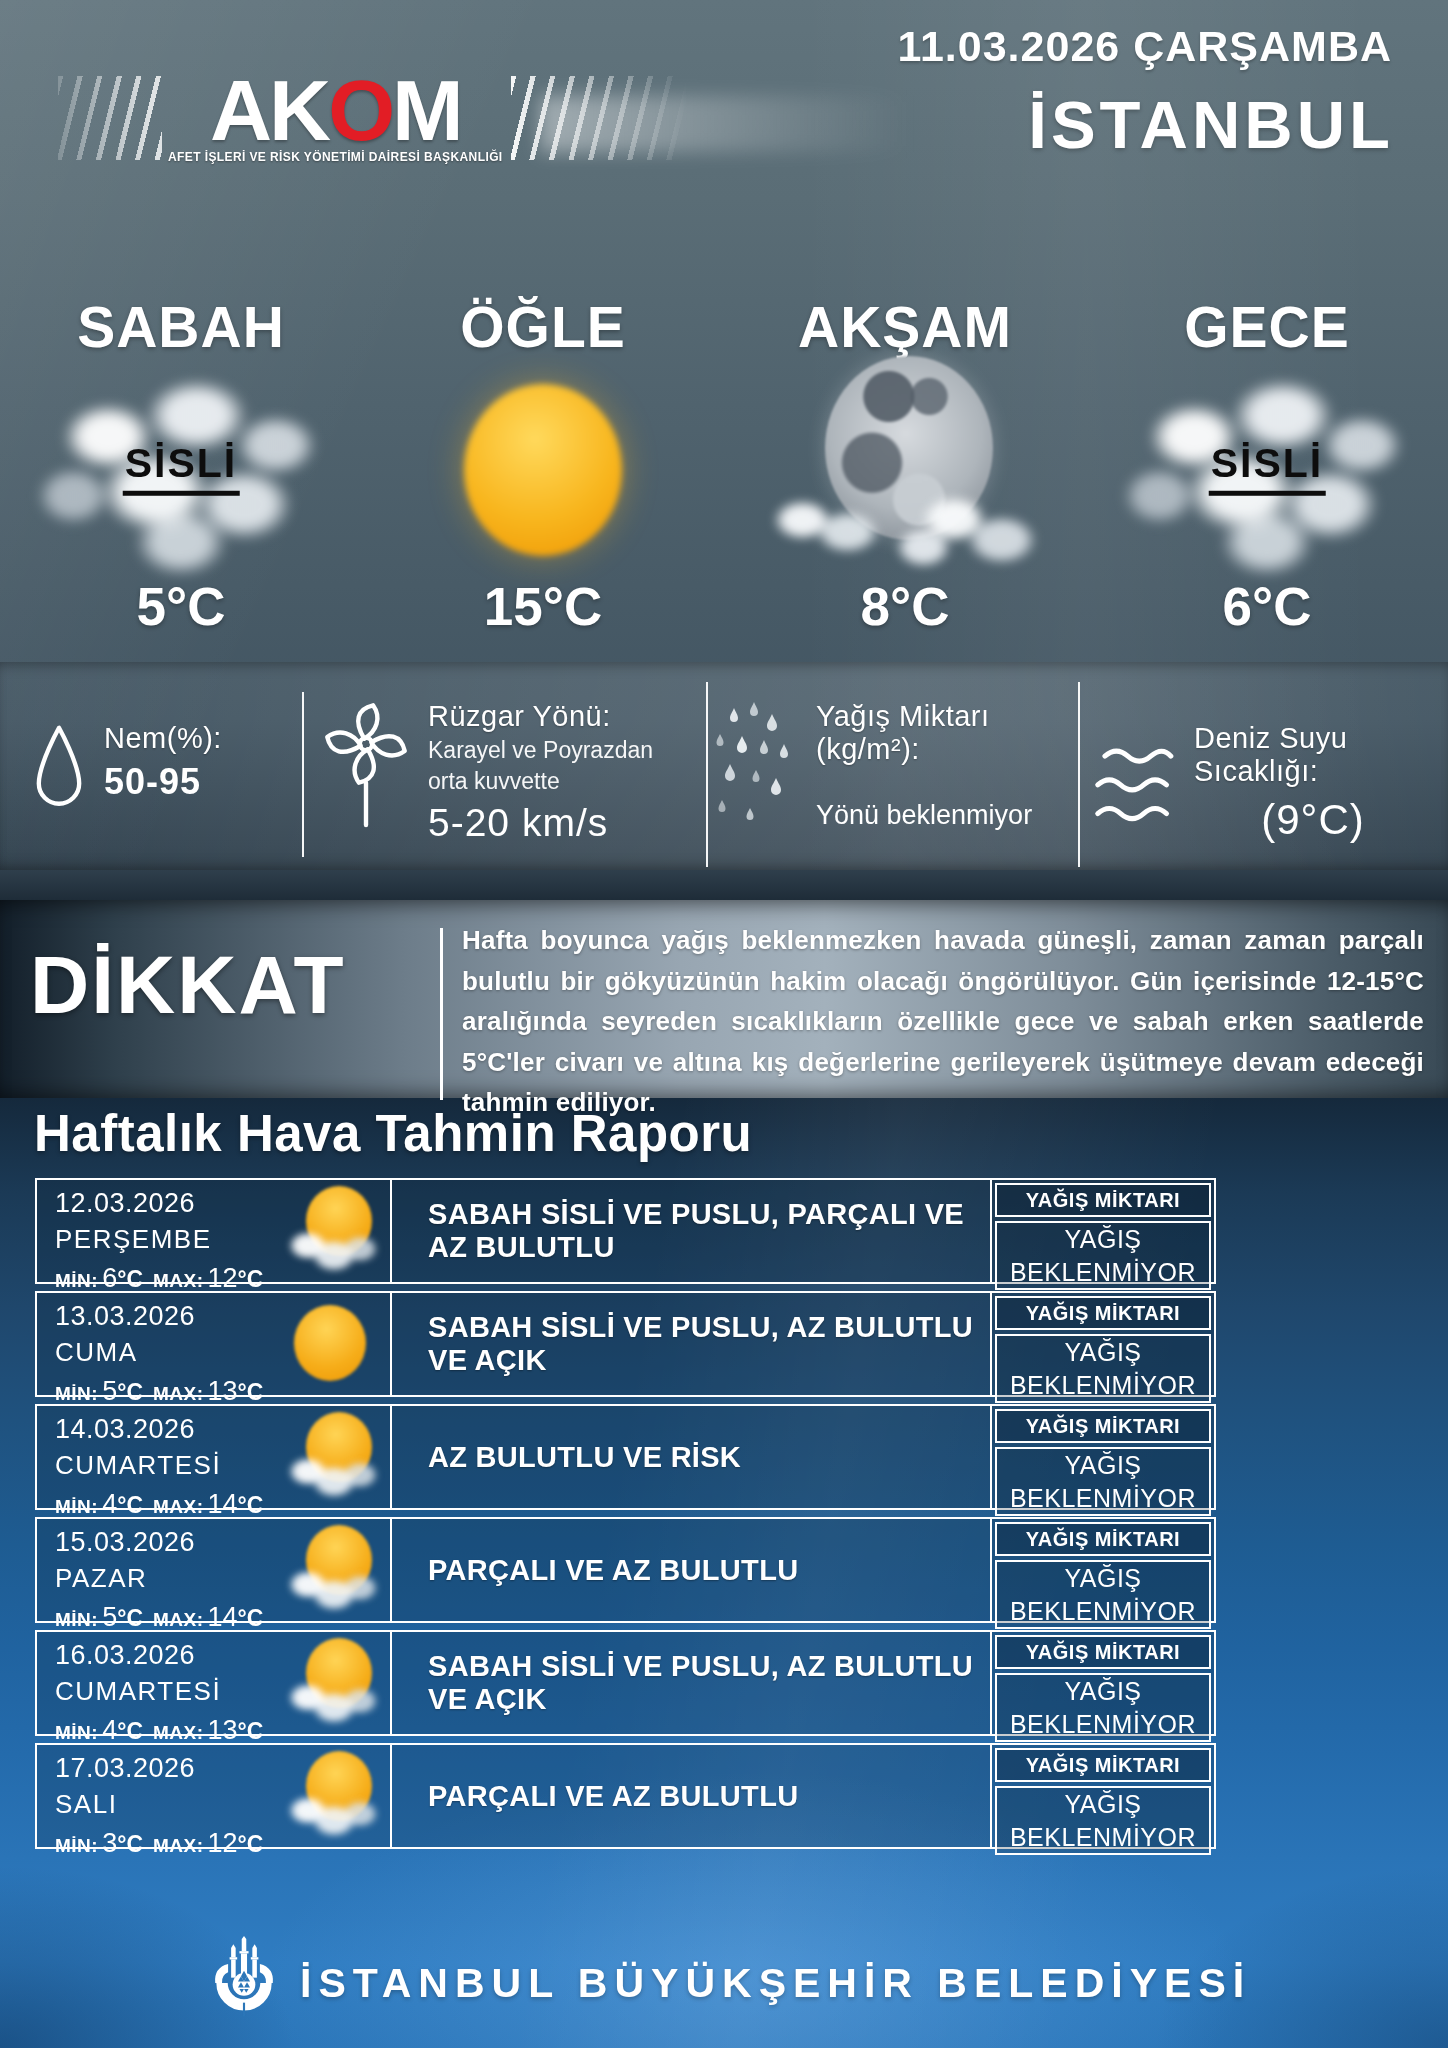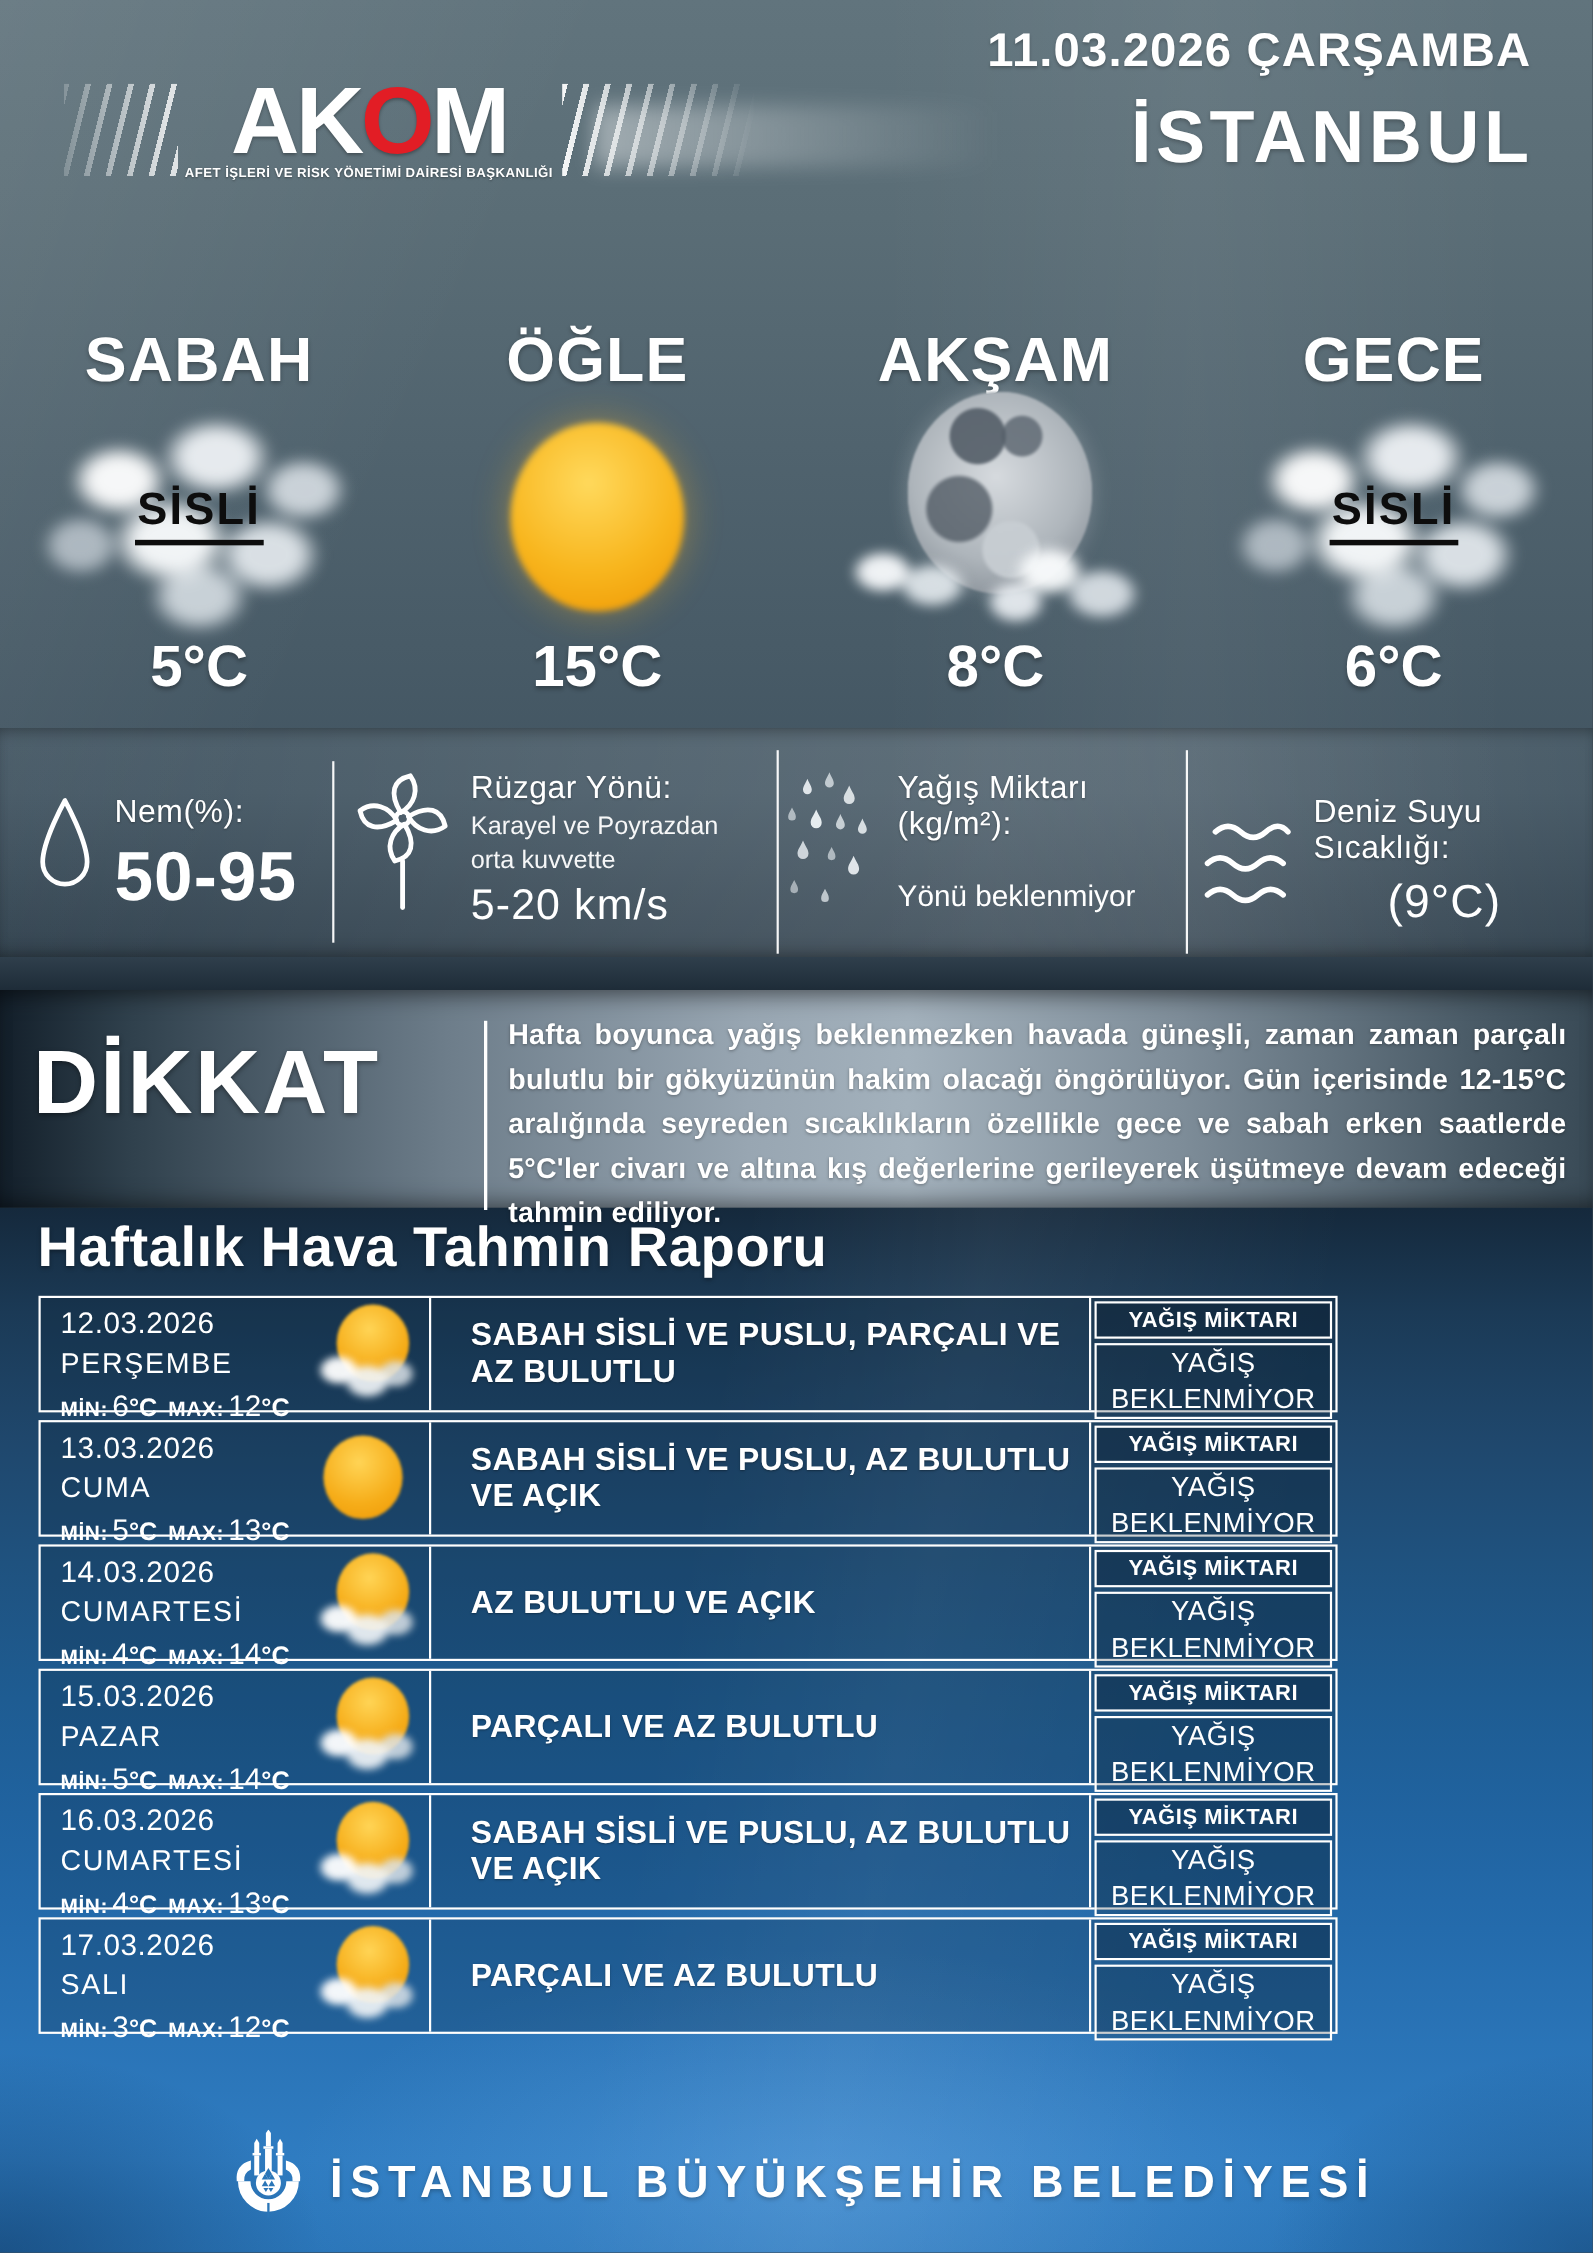--- a/index.html
+++ b/index.html
@@ -86,21 +86,21 @@
     radial-gradient(44px 30px at 65% 60%,rgba(230,236,240,.9) 45%,rgba(255,255,255,0) 75%);}
   .moon-cl.b{right:4px;bottom:-6px;width:170px;height:95px;background:
     radial-gradient(44px 32px at 40% 40%,rgba(250,252,253,.95) 45%,rgba(255,255,255,0) 75%),
     radial-gradient(48px 34px at 68% 62%,rgba(226,232,237,.88) 45%,rgba(255,255,255,0) 75%),
     radial-gradient(38px 28px at 22% 70%,rgba(238,242,246,.9) 45%,rgba(255,255,255,0) 75%);}
 
   
   .metric{position:absolute;display:flex;align-items:flex-start;}
   .m-icon{flex:none;}
   .m-label{font-size:29px;letter-spacing:.5px;text-shadow:0 1px 2px rgba(0,0,0,.3);}
-  .m-big{font-size:63px;font-weight:bold;margin-top:6px;letter-spacing:1px;}
+  .m-big{font-size:36px;font-weight:bold;margin-top:6px;letter-spacing:1px;}
   .m-line{font-size:23px;margin-top:4px;opacity:.95;}
   .m-speed{font-size:39px;margin-top:6px;letter-spacing:1px;}
   .m-mid{font-size:27px;margin-top:34px;}
   .m-sea{font-size:42px;margin-top:8px;text-align:center;letter-spacing:1px;}
   .vdiv{position:absolute;width:2px;background:rgba(255,255,255,.95);}
 
   
   .w-title{position:absolute;left:30px;top:938px;font-size:82px;font-weight:bold;letter-spacing:2px;text-shadow:0 2px 5px rgba(0,0,0,.4);}
   .w-sep{position:absolute;left:440px;top:928px;width:3px;height:172px;background:#fff;}
   .w-text{position:absolute;left:462px;top:920px;width:962px;font-size:26px;font-weight:bold;
@@ -322,21 +322,21 @@
         <div class="d-date">14.03.2026</div>
         <div class="d-day">CUMARTESİ</div>
         <div class="d-minmax">
           <span class="mm-l">MİN:</span><span class="mm-v">4</span><span class="mm-d">°C</span><span class="mm-l">MAX:</span><span class="mm-v">14</span><span class="mm-d" style="margin-right:0">°C</span>
         </div>
         <div class="d-icon icon-sun-clouds">
           <div class="sun"></div>
           <div class="cl"></div>
         </div>
       </div>
-      <div class="desc-cell">AZ BULUTLU VE AÇIK</div>
+      <div class="desc-cell">AZ BULUTLU VE RİSK</div>
       <div class="precip-cell">
         <div class="p-head">YAĞIŞ MİKTARI</div>
         <div class="p-val">YAĞIŞ BEKLENMİYOR</div>
       </div>
     </div>
 
     <div class="wrow">
       <div class="date-cell">
         <div class="d-date">15.03.2026</div>
         <div class="d-day">PAZAR</div>

